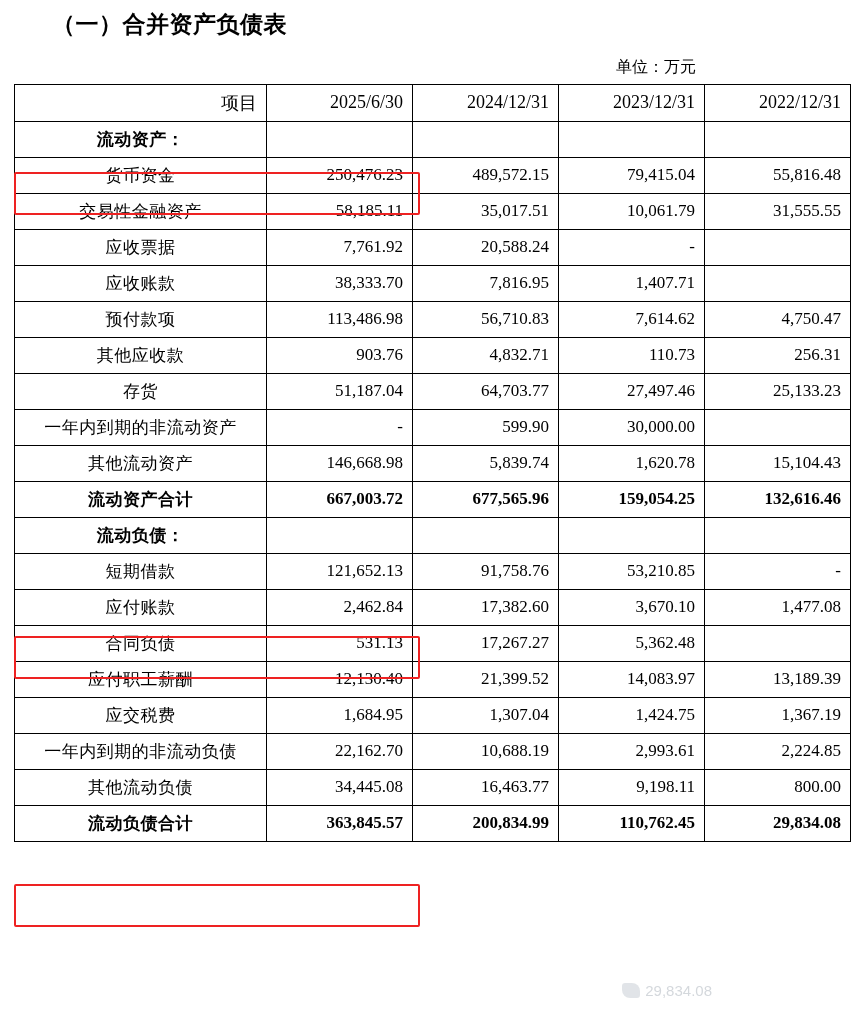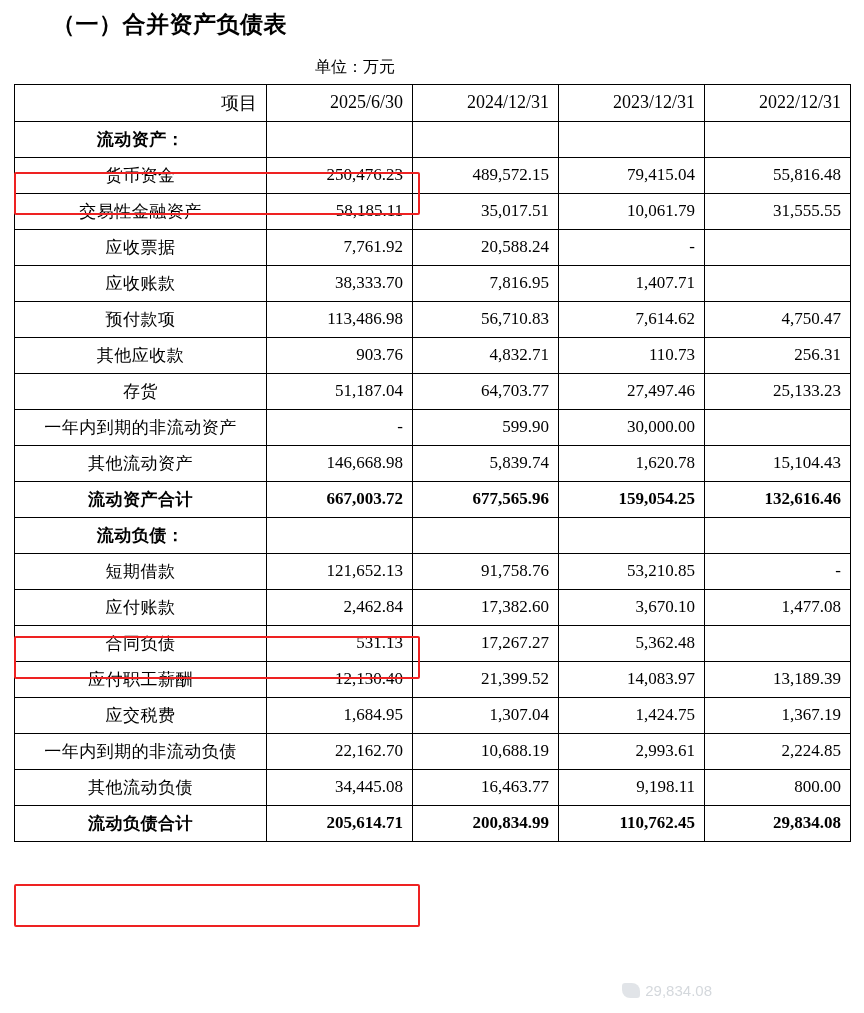--- a/index.html
+++ b/index.html
@@ -23,21 +23,21 @@
     padding: 0 14px;
   }
   .doc-title {
     font-size: 23px;
     font-weight: bold;
     letter-spacing: 0.5px;
     padding: 8px 0 0 38px;
     line-height: 1.5;
   }
   .unit-line {
-    text-align: center;
+    text-align: right;
     font-size: 16px;
     padding: 14px 18px 6px 0;
   }
   table.balance {
     border-collapse: collapse;
     width: 836px;
     table-layout: fixed;
     font-size: 17px;
   }
   table.balance col.c-item  { width: 252px; }
@@ -254,21 +254,21 @@
         </tr>
         <tr class="data">
           <td class="item">其他流动负债</td>
           <td class="num">34,445.08</td>
           <td class="num">16,463.77</td>
           <td class="num">9,198.11</td>
           <td class="num">800.00</td>
         </tr>
         <tr class="total">
           <td class="item">流动负债合计</td>
-          <td class="num">205,614.71</td>
+          <td class="num">363,845.57</td>
           <td class="num">200,834.99</td>
           <td class="num">110,762.45</td>
           <td class="num">29,834.08</td>
         </tr>
       </tbody>
   </table>
 
   <div id="highlight-layer">
       <div class="hl" style="left: 14px; top: 172px; width: 406px; height: 43px; border-color: rgb(238, 34, 34);"></div>
       <div class="hl" style="left: 14px; top: 636px; width: 406px; height: 43px; border-color: rgb(238, 34, 34);"></div>

